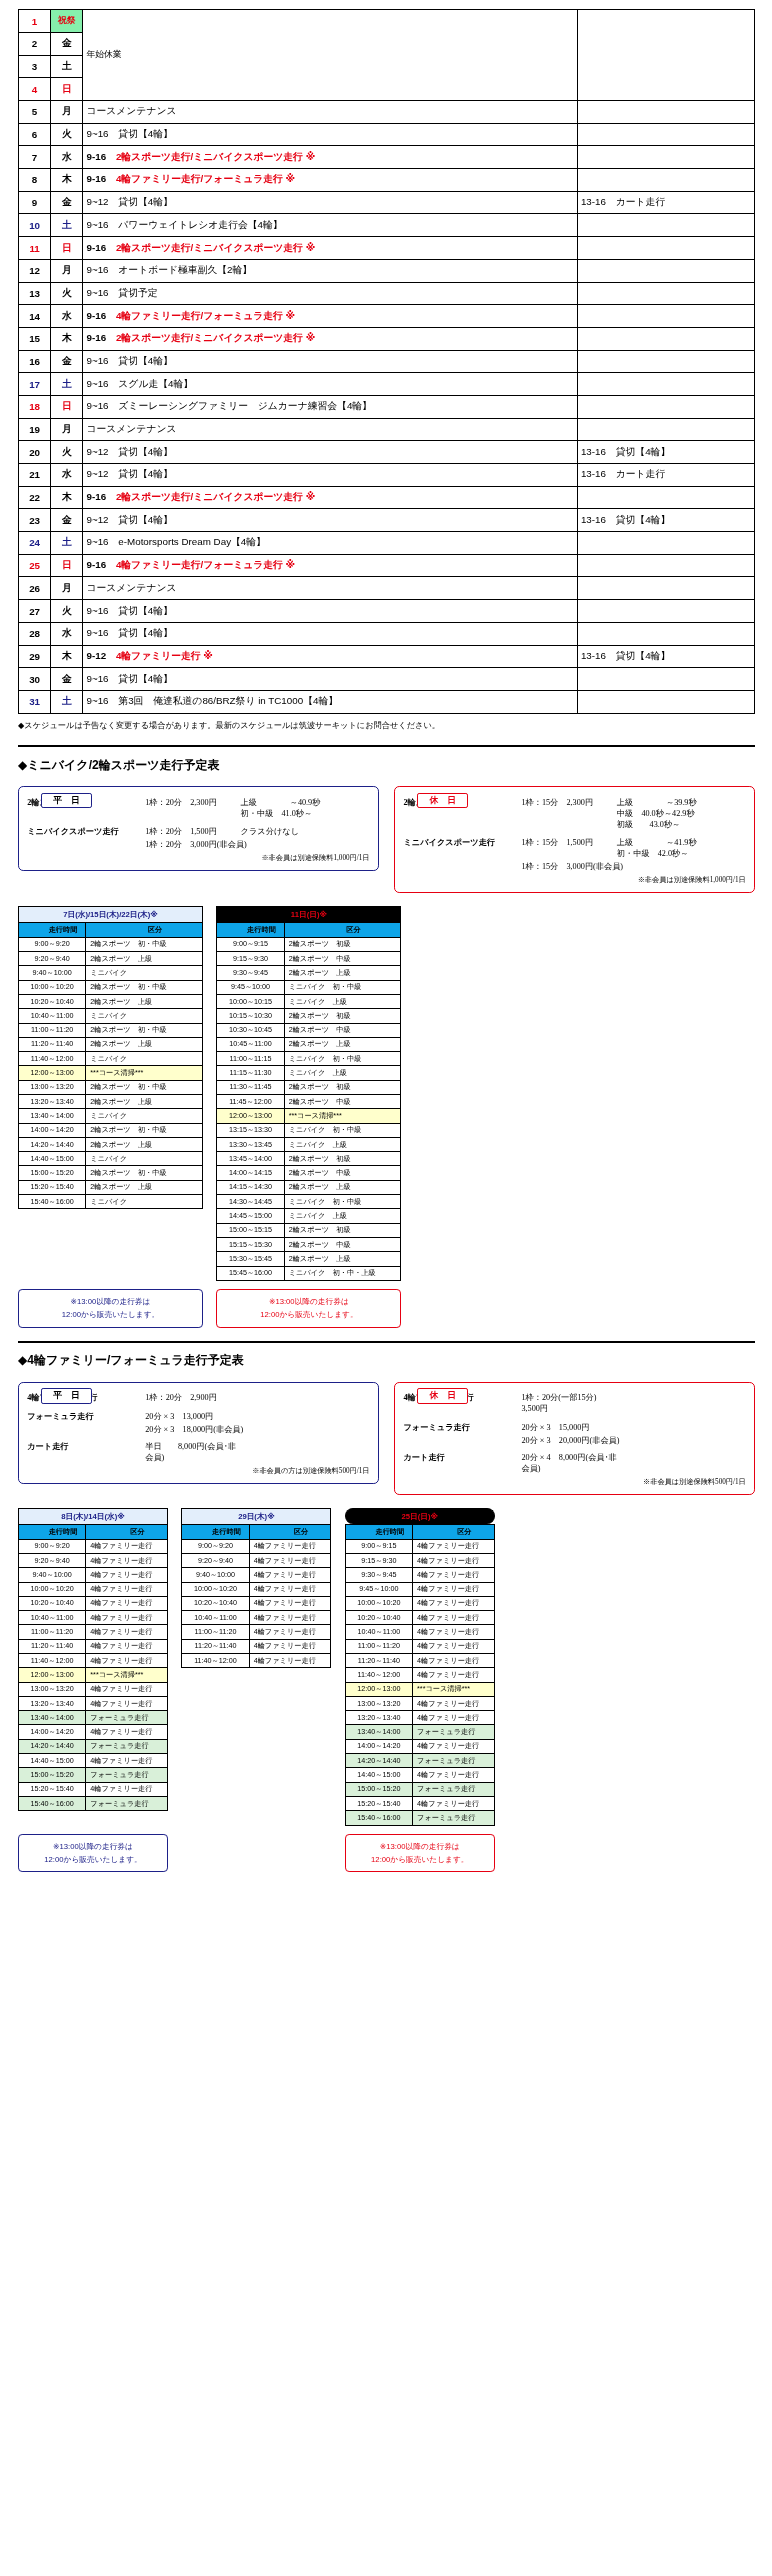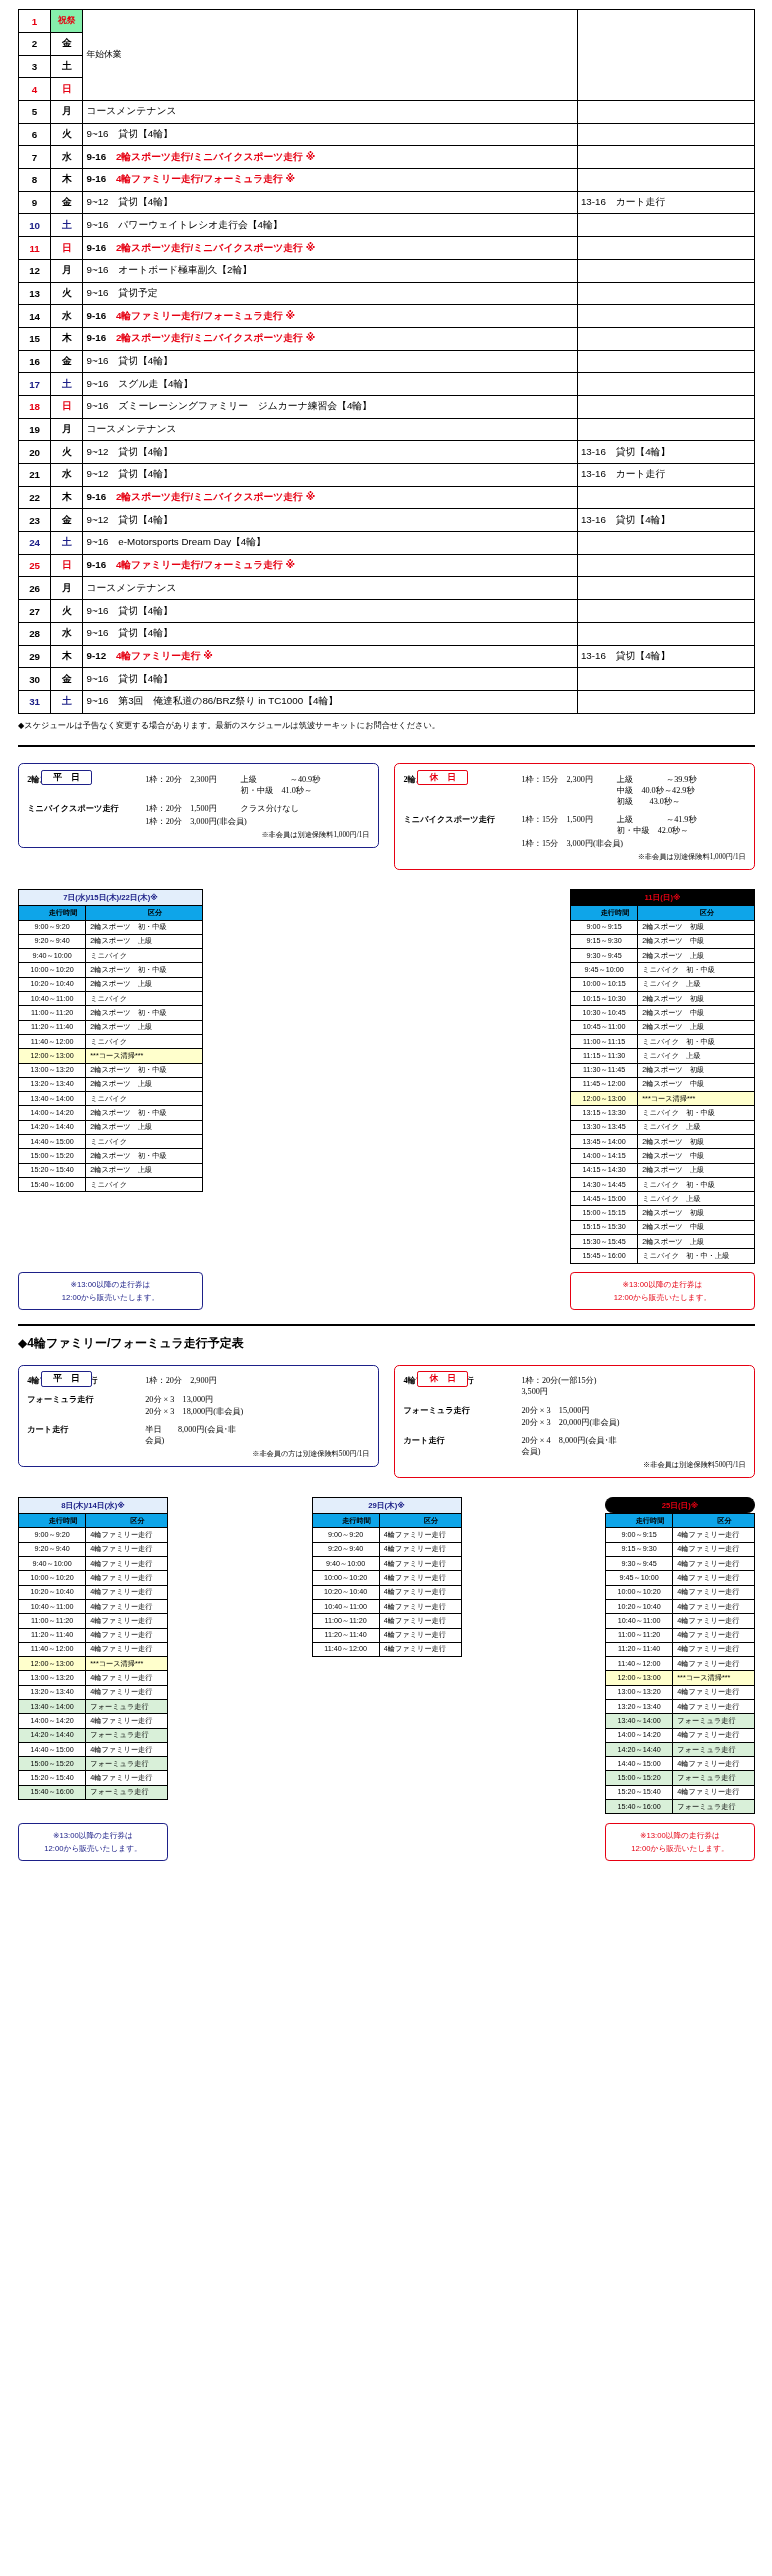--- a/index.html
+++ b/index.html
@@ -38,21 +38,21 @@
   .fee-box.holbox{border-color:#e60012;}
   .fee-line{display:flex;margin-bottom:1.5px;}
   .fee-name{width:118px;font-weight:bold;}
   .fee-detail{flex:1;}
   .fee-right{width:129px;}
   .fee-sub{padding-left:118px;}
   .fee-foot{text-align:right;font-size:7.2px;margin-top:3.1px;}
   .fee-gap{height:6.2px;}
 
   
-  .sched-row{display:flex;gap:13.4px;margin-top:19px;justify-content:space-between;}
+  .sched-row{display:flex;gap:13.4px;margin-top:13px;justify-content:flex-start;}
   .sched{width:150px;}
   .sched.wide{width:185px;}
   .sched-title{border:0.5px solid #000;border-bottom:none;background:#000000;text-align:center;font-weight:bold;font-size:7.7px;padding:2.6px 0;}
   .sched-title.blue{background:#e3eefb;}
   table.st{border-collapse:collapse;width:100%;font-size:7.2px;}
   table.st th,table.st td{border:0.5px solid #000;padding:1px 2.1px;height:11.3px;}
   table.st th{background:#0ea5e9;text-align:center;font-weight:bold;padding-left:24px;}
   table.st td.t{width:62px;text-align:center;}
   table.st td.k{padding-left:4.1px;}
   tr.hl td{background:#d9f0d9;}
@@ -254,20 +254,21 @@
           </tr>
         </tbody>
     </table>
 
     <div class="cal-notes">
       <div>◆スケジュールは予告なく変更する場合があります。最新のスケジュールは筑波サーキットにお問合せください。</div>
     </div>
 
     <hr class="hr-thick">
 
+    <h2 class="sec">◆ミニバイク/2輪スポーツ走行予定表</h2>
 
     <div class="fee-row">
       <div class="fee-col">
         <div class="fee-tag">平　日</div>
         <div class="fee-box" id="moto-weekday-box">
             <div class="fee-line">
               <div class="fee-name">2輪スポーツ走行</div>
               <div class="fee-detail">1枠：20分　2,300円</div>
               <div class="fee-right">
                 <div>上級　　　　～40.9秒</div>

